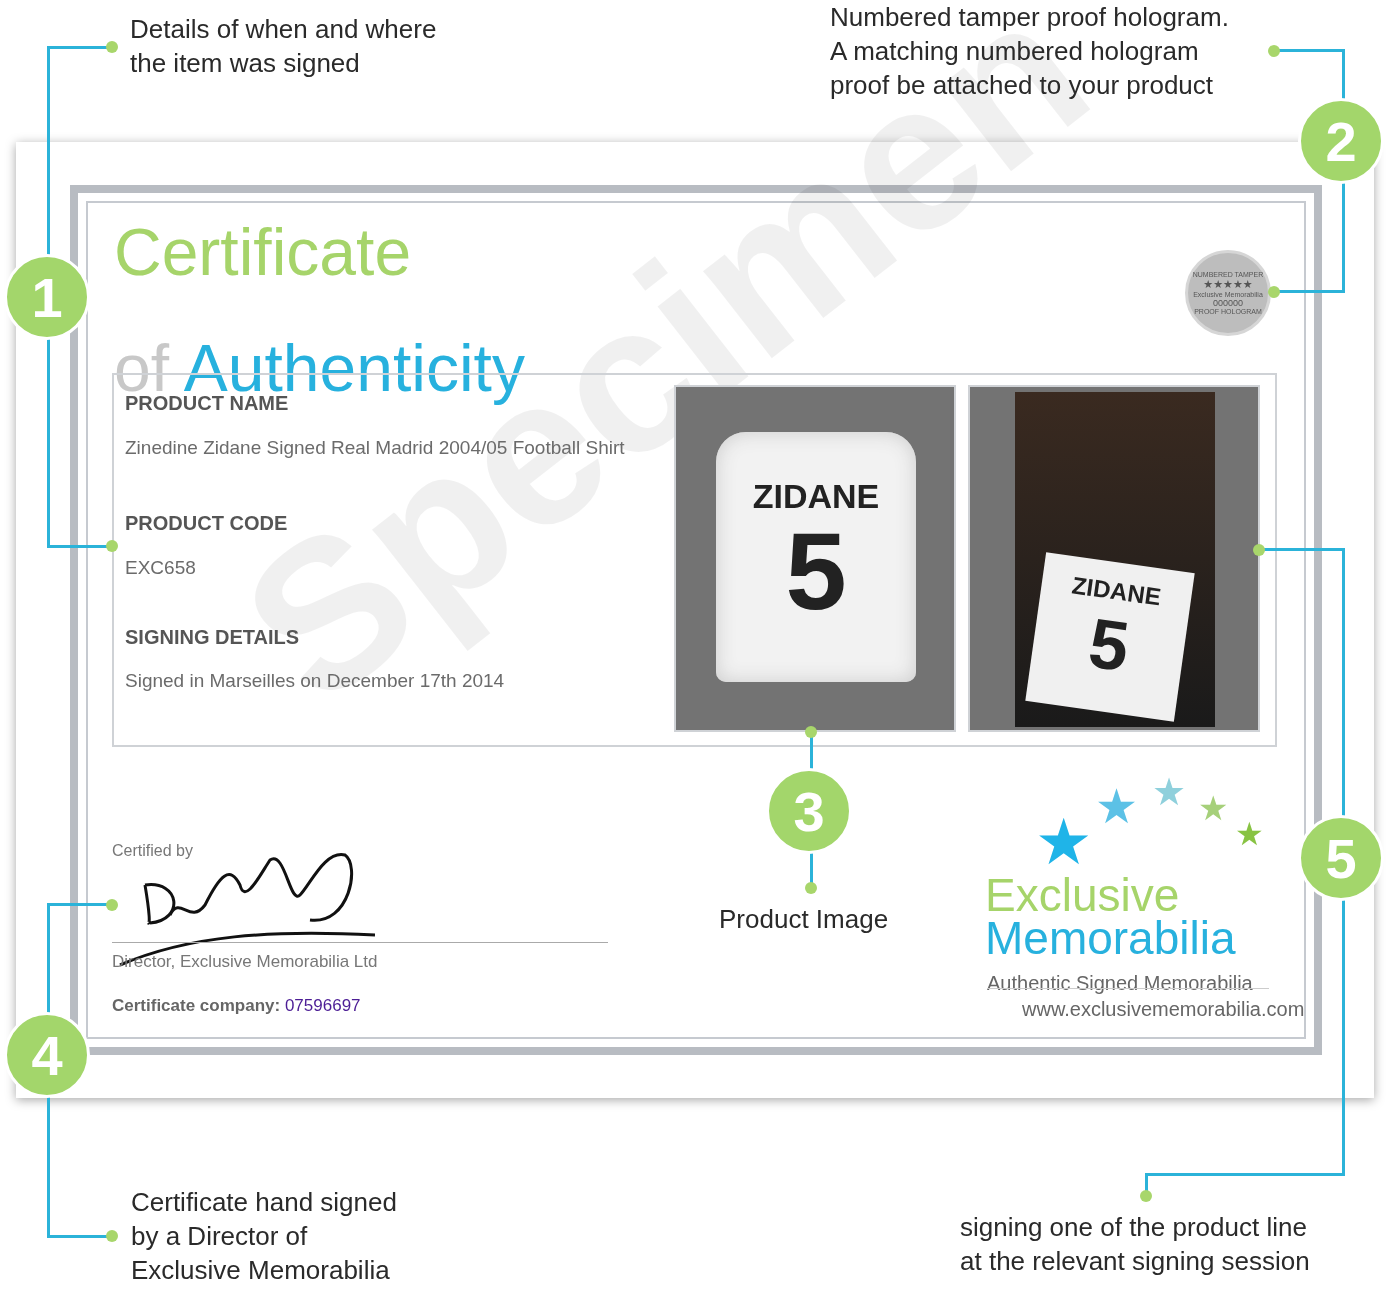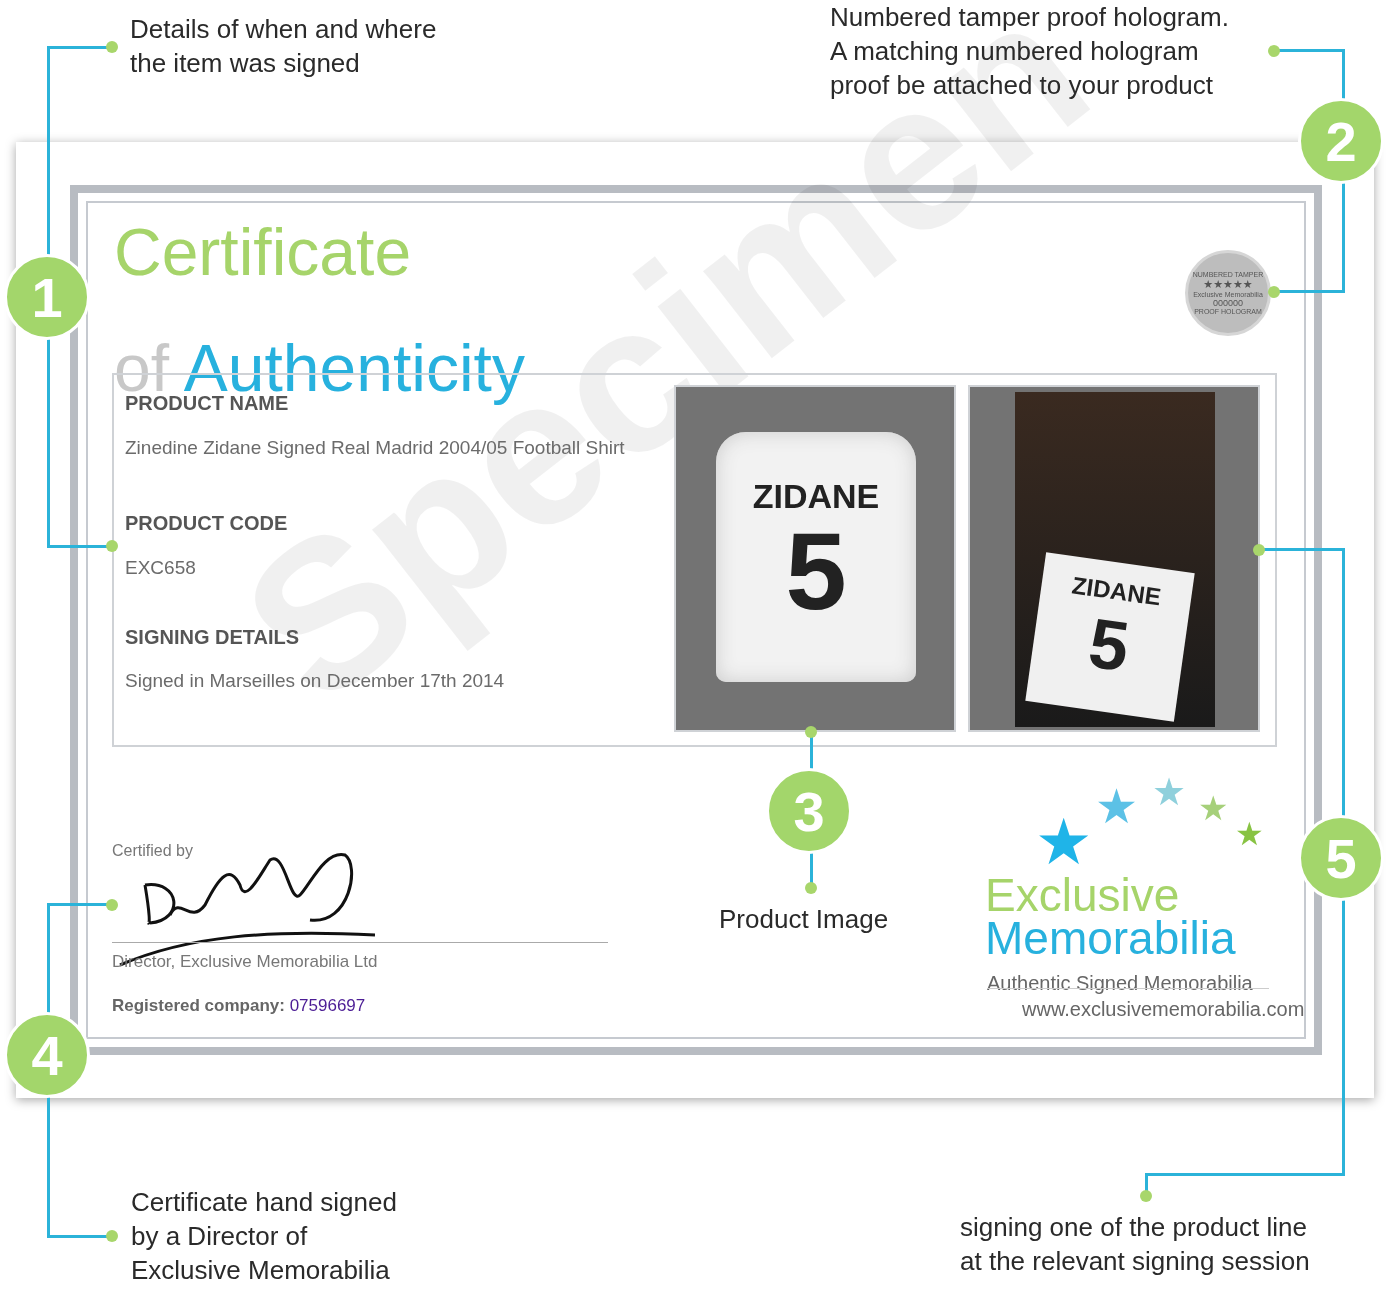--- a/index.html
+++ b/index.html
@@ -63,21 +63,21 @@
     </div>
   </div>
 </div>
 
 <div class="abs" style="left:112px;top:842px;font-size:16px;color:#777;">Certified by</div>
 <svg class="abs" style="left:110px;top:845px;" width="280" height="135">
   <path d="M35 40 C40 70 40 80 38 78 M35 40 C70 35 75 75 40 78 M60 70 C70 50 80 80 95 60 C110 30 120 20 130 40 C135 60 150 30 160 15 C175 5 180 60 190 50 C200 40 215 5 235 10 C250 20 240 80 200 75 M10 120 C80 90 160 85 265 90" stroke="#111" stroke-width="3" fill="none"></path>
 </svg>
 <div class="abs" style="left:112px;top:942px;width:496px;height:1px;background:#aaa;"></div>
 <div class="abs" style="left:112px;top:952px;font-size:17px;color:#777;">Director, Exclusive Memorabilia Ltd</div>
-<div class="abs" style="left:112px;top:996px;font-size:17px;"><b style="color:#666">Registered company:</b> <span style="color:#4c1d95">07596697</span></div>
+<div class="abs" style="left:112px;top:996px;font-size:17px;"><b style="color:#666">Certificate company:</b> <span style="color:#4c1d95">07596697</span></div>
 
 <div class="abs" style="left:1030px;top:770px;width:240px;height:100px;">
   <span class="abs" style="left:5px;top:35px;font-size:64px;color:#1fb4e8;">★</span>
   <span class="abs" style="left:65px;top:8px;font-size:48px;color:#5cc1e6;">★</span>
   <span class="abs" style="left:122px;top:0px;font-size:38px;color:#8fd0dc;">★</span>
   <span class="abs" style="left:168px;top:18px;font-size:34px;color:#a6d07a;">★</span>
   <span class="abs" style="left:205px;top:45px;font-size:32px;color:#88c343;">★</span>
 </div>
 <div class="abs" style="left:985px;top:872px;font-size:46px;color:#a6d46a;line-height:46px;">Exclusive</div>
 <div class="abs" style="left:985px;top:915px;font-size:46px;color:#27b1de;line-height:46px;">Memorabilia</div>

